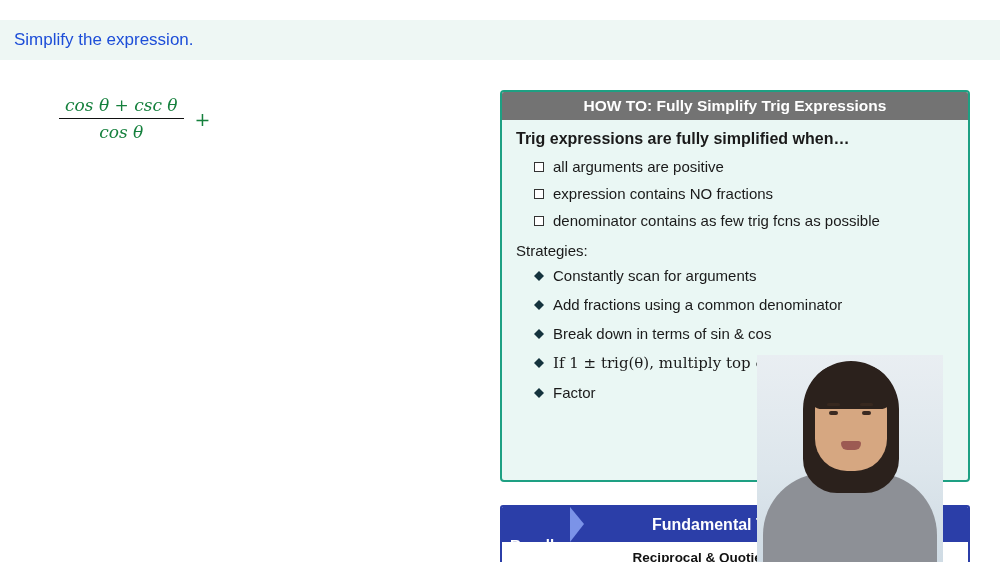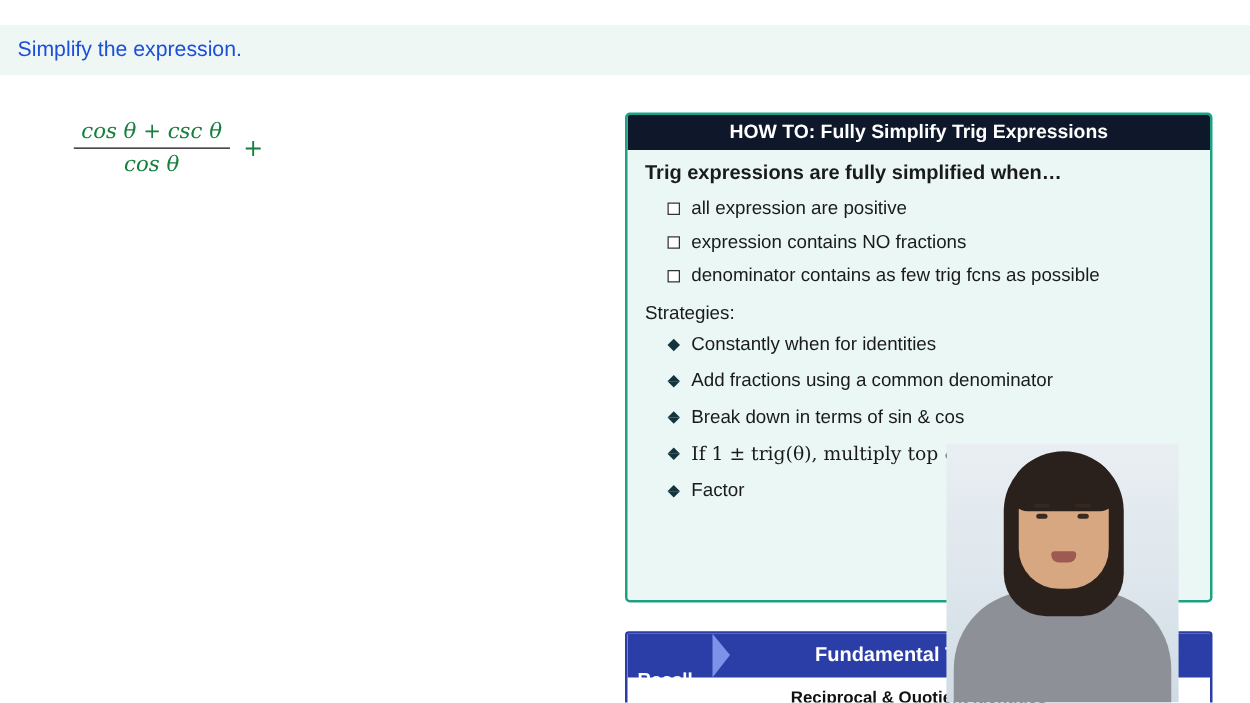--- a/index.html
+++ b/index.html
@@ -87,21 +87,21 @@
     position: absolute;
     left: 500px; top: 90px;
     width: 470px; height: 392px;
     background: #eaf7f4;
     border: 2px solid #1ea083;
     border-radius: 4px;
     overflow: hidden;
   }
   .howto-title {
     height: 28px;
-    background: #0f172a;
+    background: #737373;
     color: #ffffff;
     font-size: 15.5px;
     font-weight: bold;
     display: flex;
     align-items: center;
     justify-content: center;
   }
   .howto-body {
     padding: 10px 14px 0 14px;
     color: #1a1a1a;
@@ -293,36 +293,36 @@
     </div>
   </div>
 
   <div class="howto">
     <div class="howto-title">HOW TO: Fully Simplify Trig Expressions</div>
     <div class="howto-body">
       <div class="howto-lead">Trig expressions are fully simplified when…</div>
 
       <div class="check-item">
         <span class="checkbox"></span>
-        <span>all expression are positive</span>
+        <span>all arguments are positive</span>
       </div>
       <div class="check-item">
         <span class="checkbox"></span>
         <span>expression contains NO fractions</span>
       </div>
       <div class="check-item">
         <span class="checkbox"></span>
         <span>denominator contains as few trig fcns as possible</span>
       </div>
 
       <div class="strategies-label">Strategies:</div>
 
       <div class="bullet-item">
         <span class="diamond"></span>
-        <span class="txt">Constantly when for identities</span>
+        <span class="txt">Constantly scan for arguments</span>
       </div>
       <div class="bullet-item">
         <span class="diamond"></span>
         <span class="txt">Add fractions using a common denominator</span>
       </div>
       <div class="bullet-item">
         <span class="diamond"></span>
         <span class="txt">Break down in terms of sin &amp; cos</span>
       </div>
       <div class="bullet-item">

